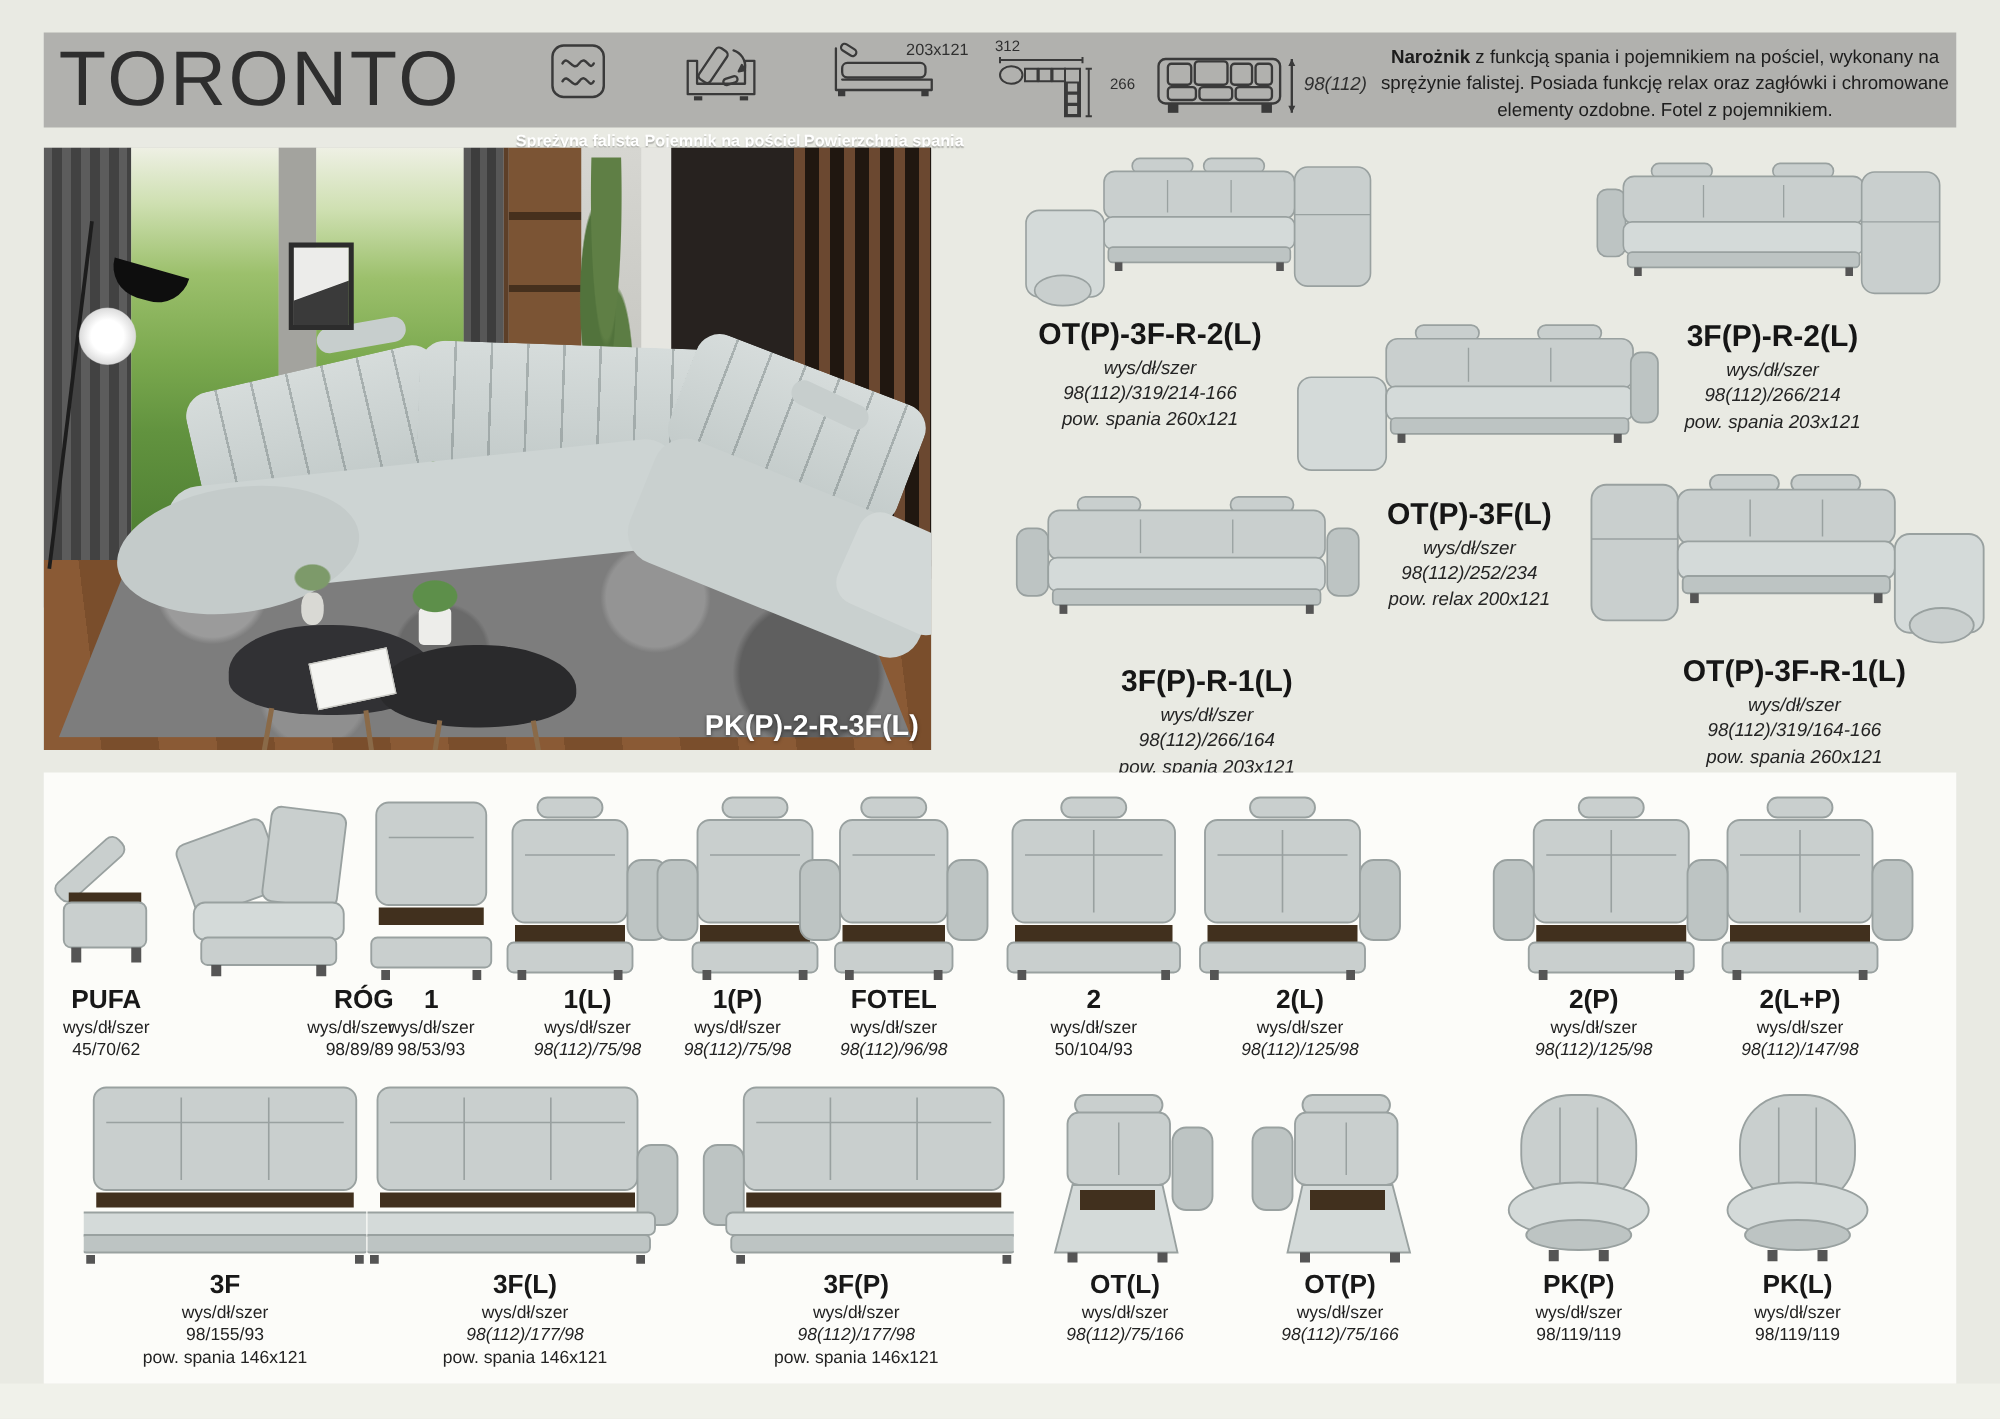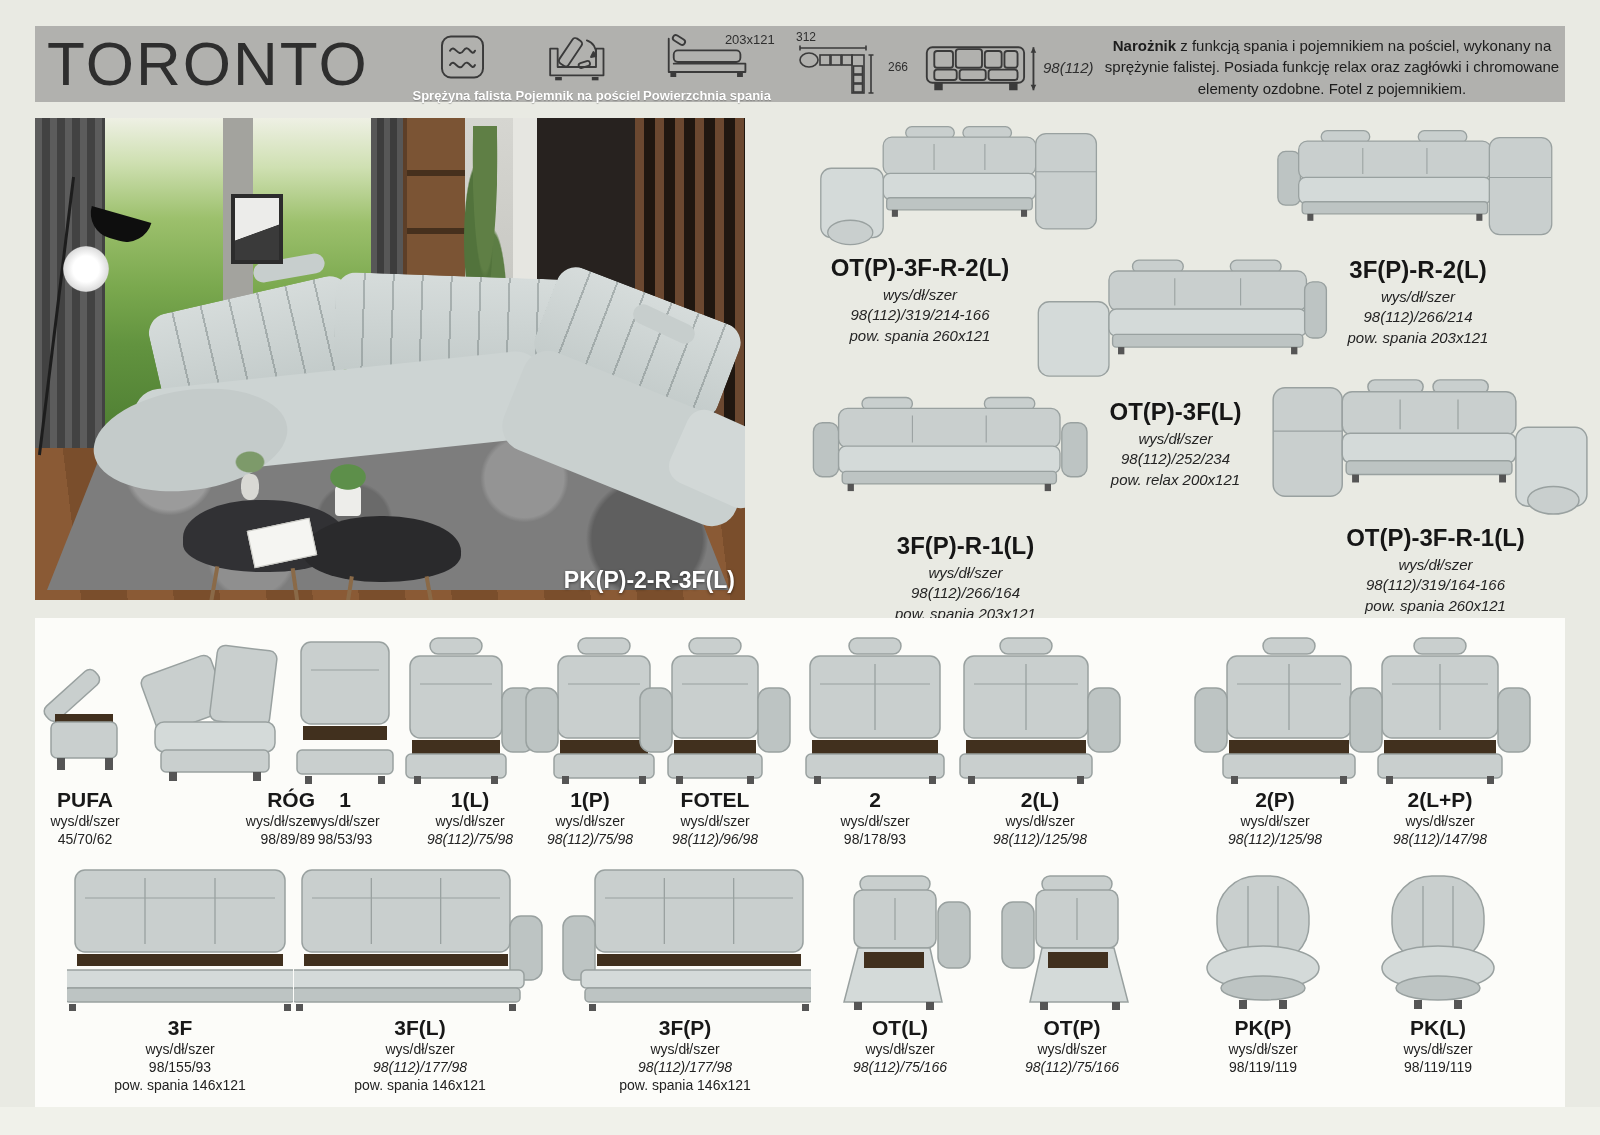--- a/index.html
+++ b/index.html
@@ -2,21 +2,21 @@
 <html><head>
 <meta charset="utf-8">
 <style>
   html,body{margin:0;padding:0;background:#f0f1ea;}
   .page{position:relative;width:1600px;height:1107px;background:#e9eae3;overflow:hidden;
         font-family:"Liberation Sans",sans-serif;color:#222;}
   
   .band{position:absolute;left:35px;top:26px;width:1530px;height:76px;background:#b1b1ae;}
   .brand{position:absolute;left:12px;top:2px;font-size:62px;font-weight:300;letter-spacing:2px;color:#2e2e2e;line-height:72px;}
   .feature{position:absolute;top:6px;display:flex;flex-direction:column;align-items:center;transform:translateX(-50%);}
-  .feature .flabel{font-size:13px;font-weight:bold;color:#fff;margin-top:2px;white-space:nowrap;text-shadow:0 1px 1px rgba(0,0,0,.25);}
+  .feature .flabel{font-size:13px;font-weight:bold;color:#fff;margin-top:18px;white-space:nowrap;text-shadow:0 1px 1px rgba(0,0,0,.25);}
   .feature .dim{position:absolute;top:0;left:64%;font-size:13px;color:#2f2f2f;white-space:nowrap;}
   .topview{position:absolute;top:4px;display:flex;flex-direction:column;align-items:flex-start;transform:translateX(-50%);}
   .tv-num{font-size:12px;color:#2f2f2f;}
   .tv-right{position:absolute;right:-34px;top:30px;font-size:12px;color:#2f2f2f;}
   .hsofa{position:absolute;top:10px;display:flex;align-items:center;}
   .hsofa .hdim{font-size:15px;font-style:italic;color:#2f2f2f;margin-left:2px;}
   .desc{position:absolute;left:1044px;top:9px;width:506px;font-size:15px;line-height:1.42;color:#1d1d1d;text-align:center;}
   
   .photo{position:absolute;left:35px;top:118px;width:710px;height:482px;overflow:hidden;background:linear-gradient(180deg,#d6d6d1,#bdbdb8 62%);}
   .photo div{position:absolute;}
@@ -468,21 +468,21 @@
             <line x1="73" y1="30" x2="73" y2="96" stroke="#99a1a0" stroke-width="1.3"></line>
             <line x1="18" y1="50" x2="128" y2="50" stroke="#99a1a0" stroke-width="1.1"></line>
             <rect x="10" y="106" width="126" height="14" fill="#41301e"></rect>
             <rect x="4" y="120" width="138" height="24" rx="5" fill="#c9cfce" stroke="#99a1a0" stroke-width="1.5"></rect>
             <rect x="12" y="142" width="7" height="8" fill="#555"></rect>
             <rect x="127" y="142" width="7" height="8" fill="#555"></rect>
           </svg>
         </div>
     <div class="mname">2</div>
     <div class="msub">wys/dł/szer</div>
-    <div class="msub mdims">98/178/93</div>
+    <div class="msub mdims">50/104/93</div>
 
   </div>
 
   <div class="mcard" style="left: 1005px; top: 14px;">
     <div class="mrender">
           <svg xmlns="http://www.w3.org/2000/svg" width="168" height="150" viewBox="0 0 168 150">
             <rect x="44" y="4" width="52" height="16" rx="8" fill="#c9cfce" stroke="#99a1a0" stroke-width="1.5"></rect>
             <rect x="8" y="22" width="124" height="82" rx="10" fill="#c9cfce" stroke="#99a1a0" stroke-width="1.5"></rect>
             <line x1="70" y1="30" x2="70" y2="96" stroke="#99a1a0" stroke-width="1.3"></line>
             <line x1="18" y1="50" x2="122" y2="50" stroke="#99a1a0" stroke-width="1.1"></line>

